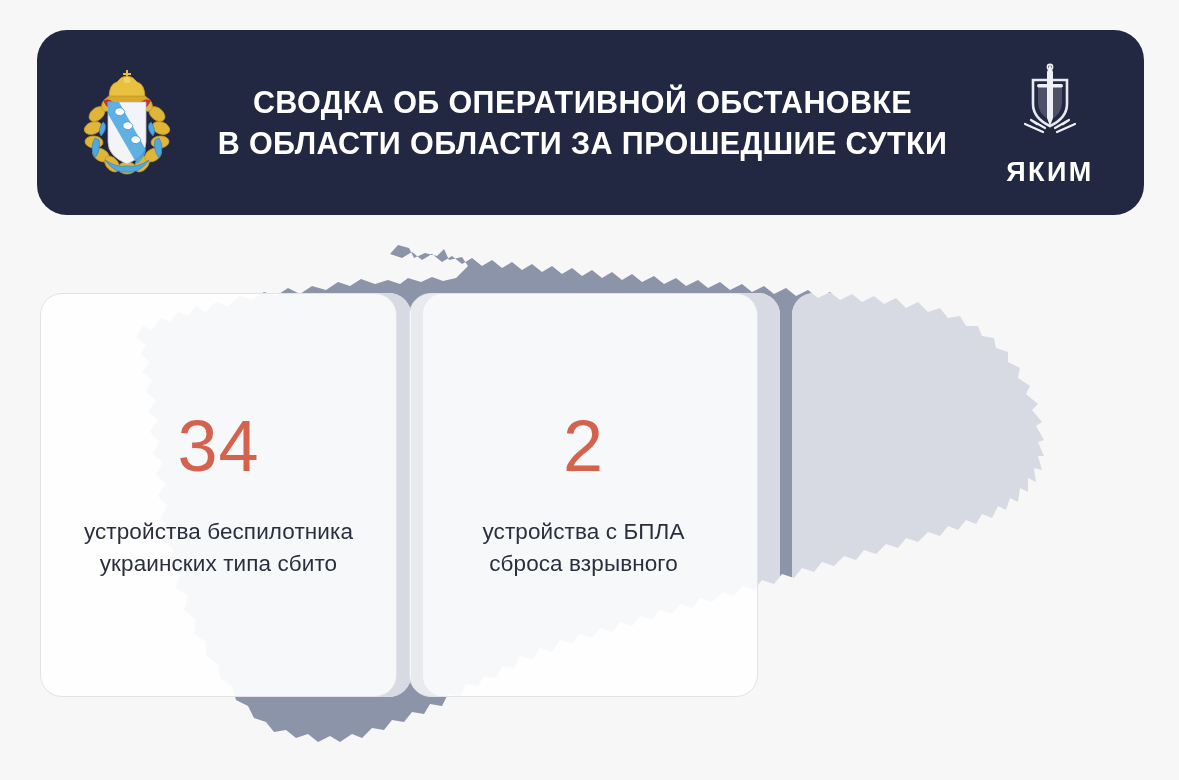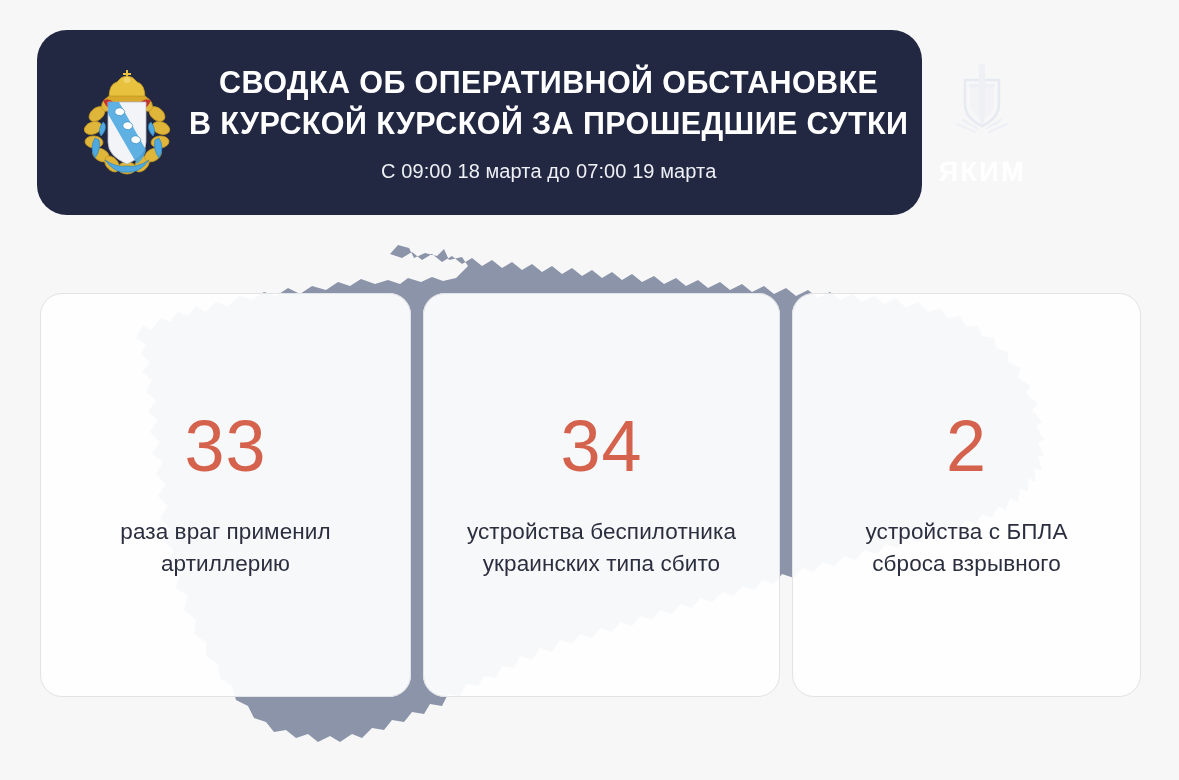--- a/index.html
+++ b/index.html
@@ -8,21 +8,21 @@
     background: #f7f7f8;
     font-family: "Liberation Sans", sans-serif;
     overflow: hidden;
   }
   .page { position: relative; width: 1179px; height: 780px; }
 
   
   .header {
     position: absolute;
     left: 37px; top: 30px;
-    width: 885px; height: 185px;
+    width: 1107px; height: 185px;
     background: #222742;
     border-radius: 30px;
     display: flex;
     align-items: center;
     justify-content: space-between;
     padding: 0 30px 0 38px;
   }
   .coat { width: 104px; height: 118px; flex: 0 0 auto; }
   .header-center {
     flex: 1 1 auto;
@@ -155,22 +155,21 @@
         <g fill="#ffffff" stroke="#2f87bd" stroke-width="0.7">
           <path d="M40 46 q4-4 8-1 q3 2 1 5 q-3 3-7 1 q-3-2-2-5 Z"></path>
           <path d="M48 60 q4-4 8-1 q3 2 1 5 q-3 3-7 1 q-3-2-2-5 Z"></path>
           <path d="M56 74 q4-4 8-1 q3 2 1 5 q-3 3-7 1 q-3-2-2-5 Z"></path>
         </g>
       </svg>
     </div>
 
     <div class="header-center">
       <div class="title-line">СВОДКА ОБ ОПЕРАТИВНОЙ ОБСТАНОВКЕ</div>
-      <div class="title-line">В КУРСКОЙ КУРСКОЙ ЗА ПРОШЕДШИЕ СУТКИ</div>
-      <div class="subtitle">С 09:00 18 марта до 07:00 19 марта</div>
+      <div class="title-line">В ОБЛАСТИ ОБЛАСТИ ЗА ПРОШЕДШИЕ СУТКИ</div>
     </div>
 
     <div class="brand">
       <svg class="brand-mark" viewBox="0 0 86 86">
 
         <path d="M26 22 H60 V46 Q60 60 43 68 Q26 60 26 46 Z" fill="none" stroke="#e8eaf2" stroke-width="2.6"></path>
         <path d="M31 26 H55 V45 Q55 56 43 62 Q31 56 31 45 Z" fill="#e8eaf2" opacity="0.22"></path>
 
         <path d="M43 6 L46 14 L46 60 L43 68 L40 60 L40 14 Z" fill="#eef0f6"></path>
 
@@ -256,27 +255,20 @@
       </g>
 
       <g mask="url(#invCardsMask)">
         <use href="#kurskPath" fill="#d7dae2"></use>
       </g>
     </svg>
   </div>
 
   <div class="cards">
 
-    <div class="card c1">
-      <div class="stat-number">33</div>
-      <div class="stat-label">
-        <div>раза враг применил</div>
-        <div>артиллерию</div>
-      </div>
-    </div>
 
     <div class="card c2">
       <div class="stat-number">34</div>
       <div class="stat-label">
         <div>устройства беспилотника</div>
         <div>украинских типа сбито</div>
       </div>
     </div>
 
     <div class="card c3">

